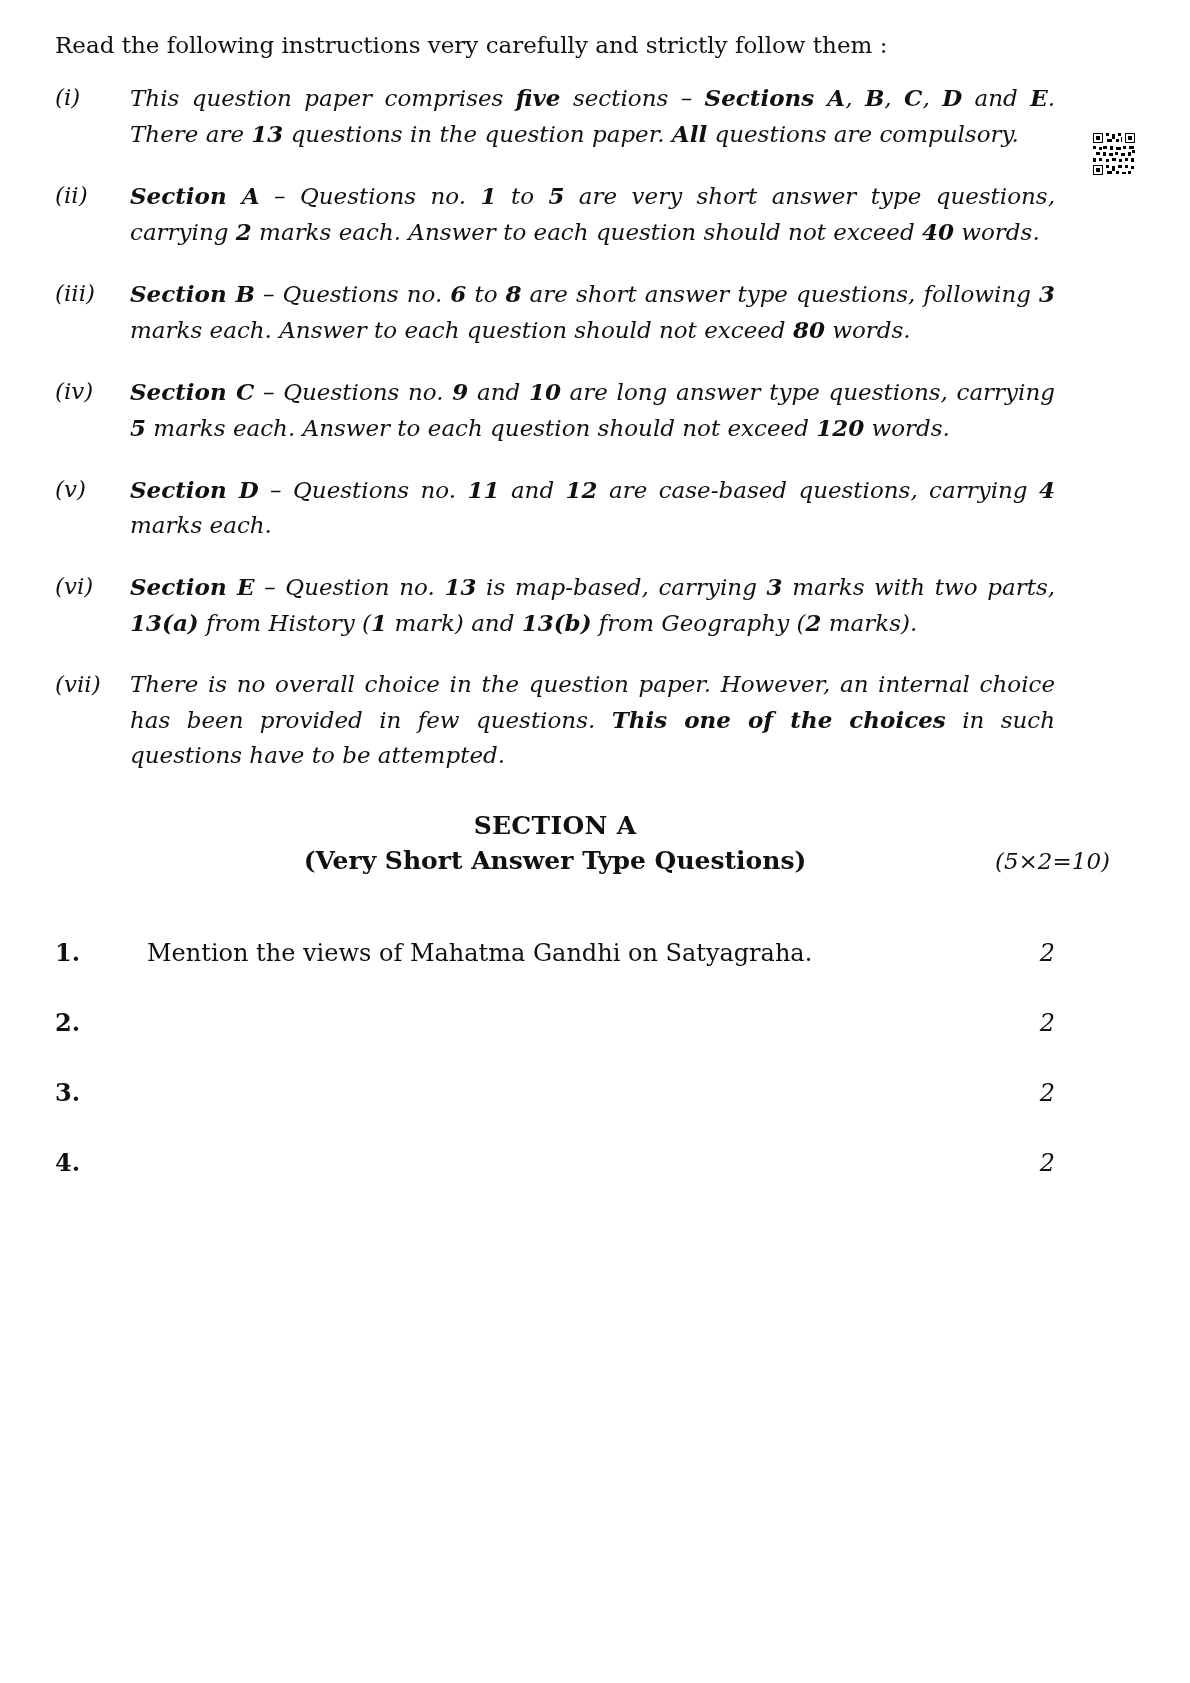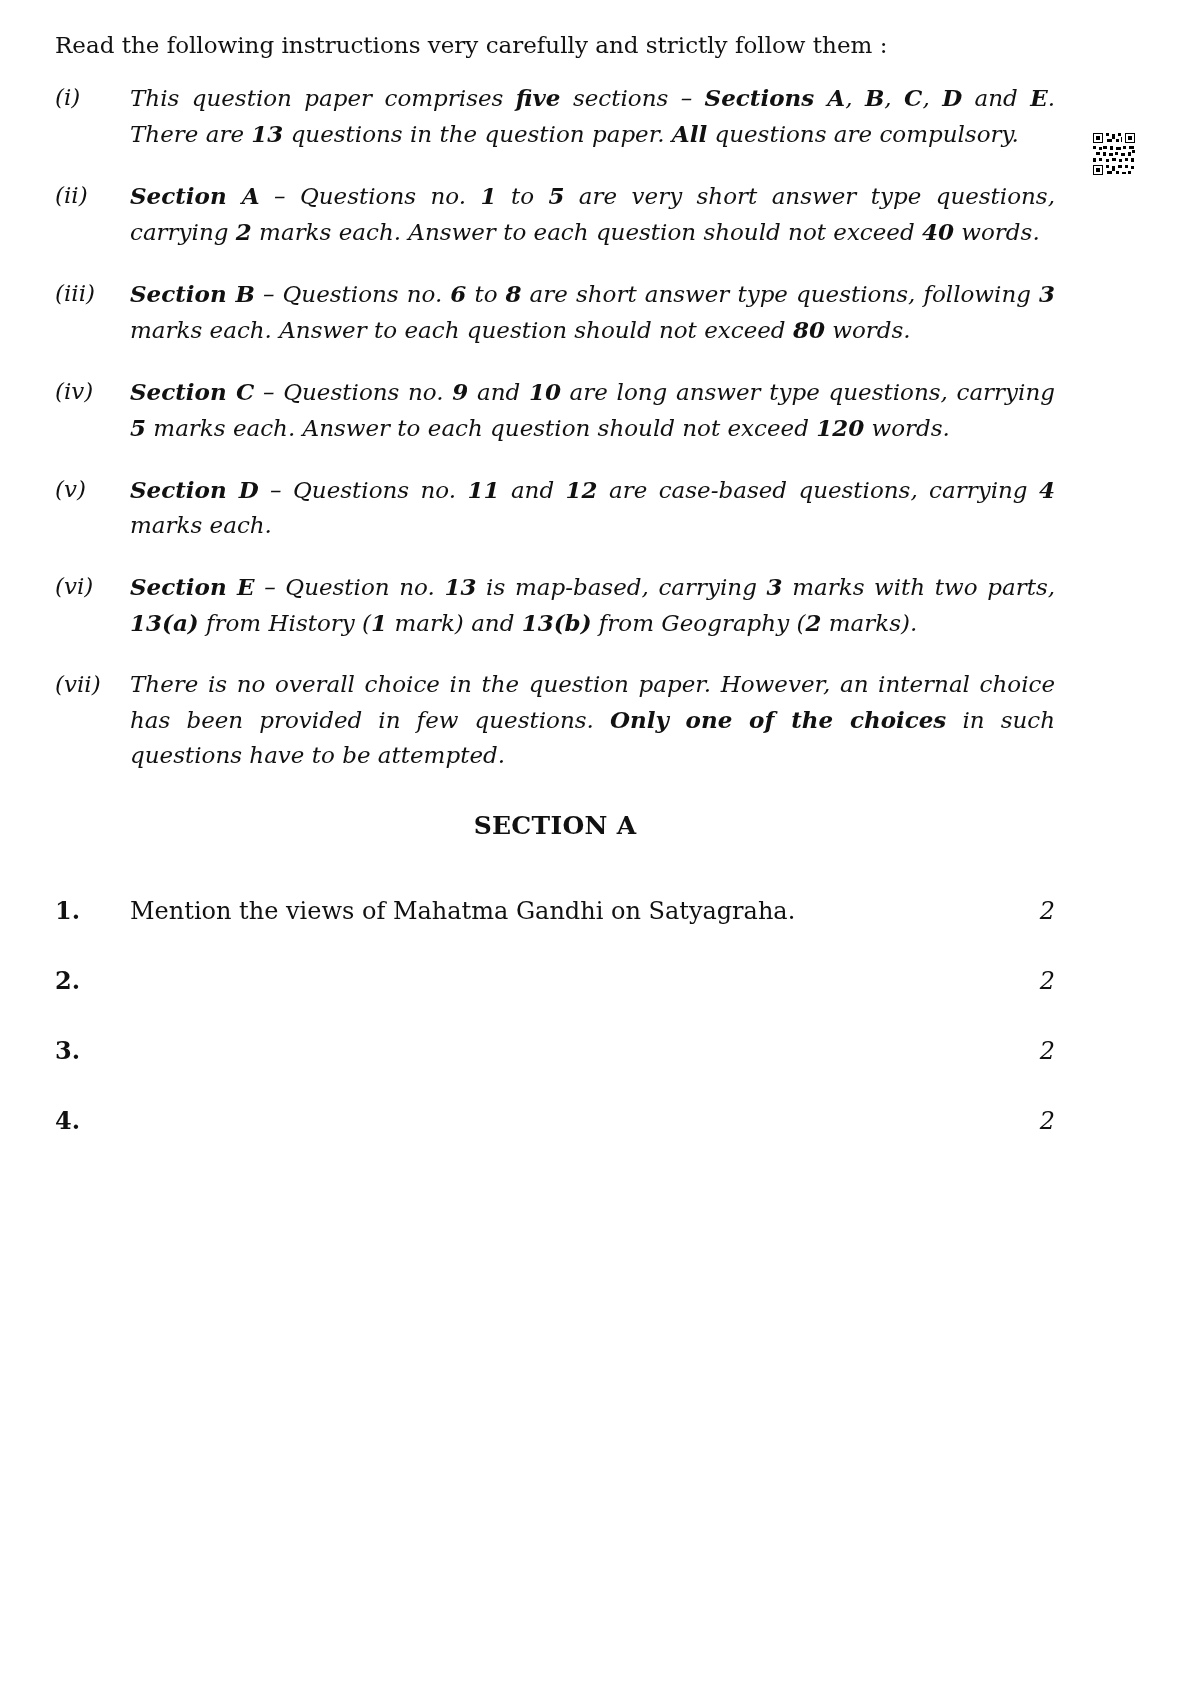--- a/index.html
+++ b/index.html
@@ -54,21 +54,21 @@
   }
 
   .questions { margin-top: 50px; }
   .question {
     display: flex;
     font-size: 24px;
     line-height: 42px;
     margin-bottom: 28px;
   }
   .q-num { width: 75px; flex: 0 0 75px; font-weight: bold; }
-  .q-text { width: 872px; flex: 0 0 872px; text-align: justify; }
+  .q-text { width: 872px; flex: 0 0 872px; text-align: justify; margin-left: 17px; }
   .q-marks {
     flex: 1; text-align: right;
     font-style: italic;
     align-self: flex-end;
   }
   svg.defs { position: absolute; width: 0; height: 0; }
 </style>
 </head>
 <body>
 
@@ -154,25 +154,29 @@
     <div class="inst-item">
       <span class="inst-label">(v)</span>
       <span class="inst-text"><span class="b">Section D</span><span> – Questions no. </span><span class="b">11</span><span> and </span><span class="b">12</span><span> are case-based questions, carrying </span><span class="b">4</span><span> marks each.</span></span>
     </div>
     <div class="inst-item">
       <span class="inst-label">(vi)</span>
       <span class="inst-text"><span class="b">Section E</span><span> – Question no. </span><span class="b">13</span><span> is map-based, carrying </span><span class="b">3</span><span> marks with two parts, </span><span class="b">13(a)</span><span> from History (</span><span class="b">1</span><span> mark) and </span><span class="b">13(b)</span><span> from Geography (</span><span class="b">2</span><span> marks).</span></span>
     </div>
     <div class="inst-item">
       <span class="inst-label">(vii)</span>
-      <span class="inst-text"><span>There is no overall choice in the question paper. However, an internal choice has been provided in few questions. </span><span class="b">Only one of the choices</span><span> in such questions have to be attempted.</span></span>
+      <span class="inst-text"><span>There is no overall choice in the question paper. However, an internal choice has been provided in few questions. </span><span class="b">This one of the choices</span><span> in such questions have to be attempted.</span></span>
     </div>
   </div>
 
   <div class="section-head">SECTION A</div>
+  <div class="section-sub-row">
+    <div class="section-subtitle">(Very Short Answer Type Questions)</div>
+    <div class="section-marks-scheme">(5×2=10)</div>
+  </div>
 
   <div class="questions">
     <div class="question">
       <span class="q-num">1.</span>
       <span class="q-text">Mention the views of Mahatma Gandhi on Satyagraha.</span>
       <span class="q-marks">2</span>
     </div>
     <div class="question">
       <span class="q-num">2.</span>
       <span class="q-marks">2</span>

